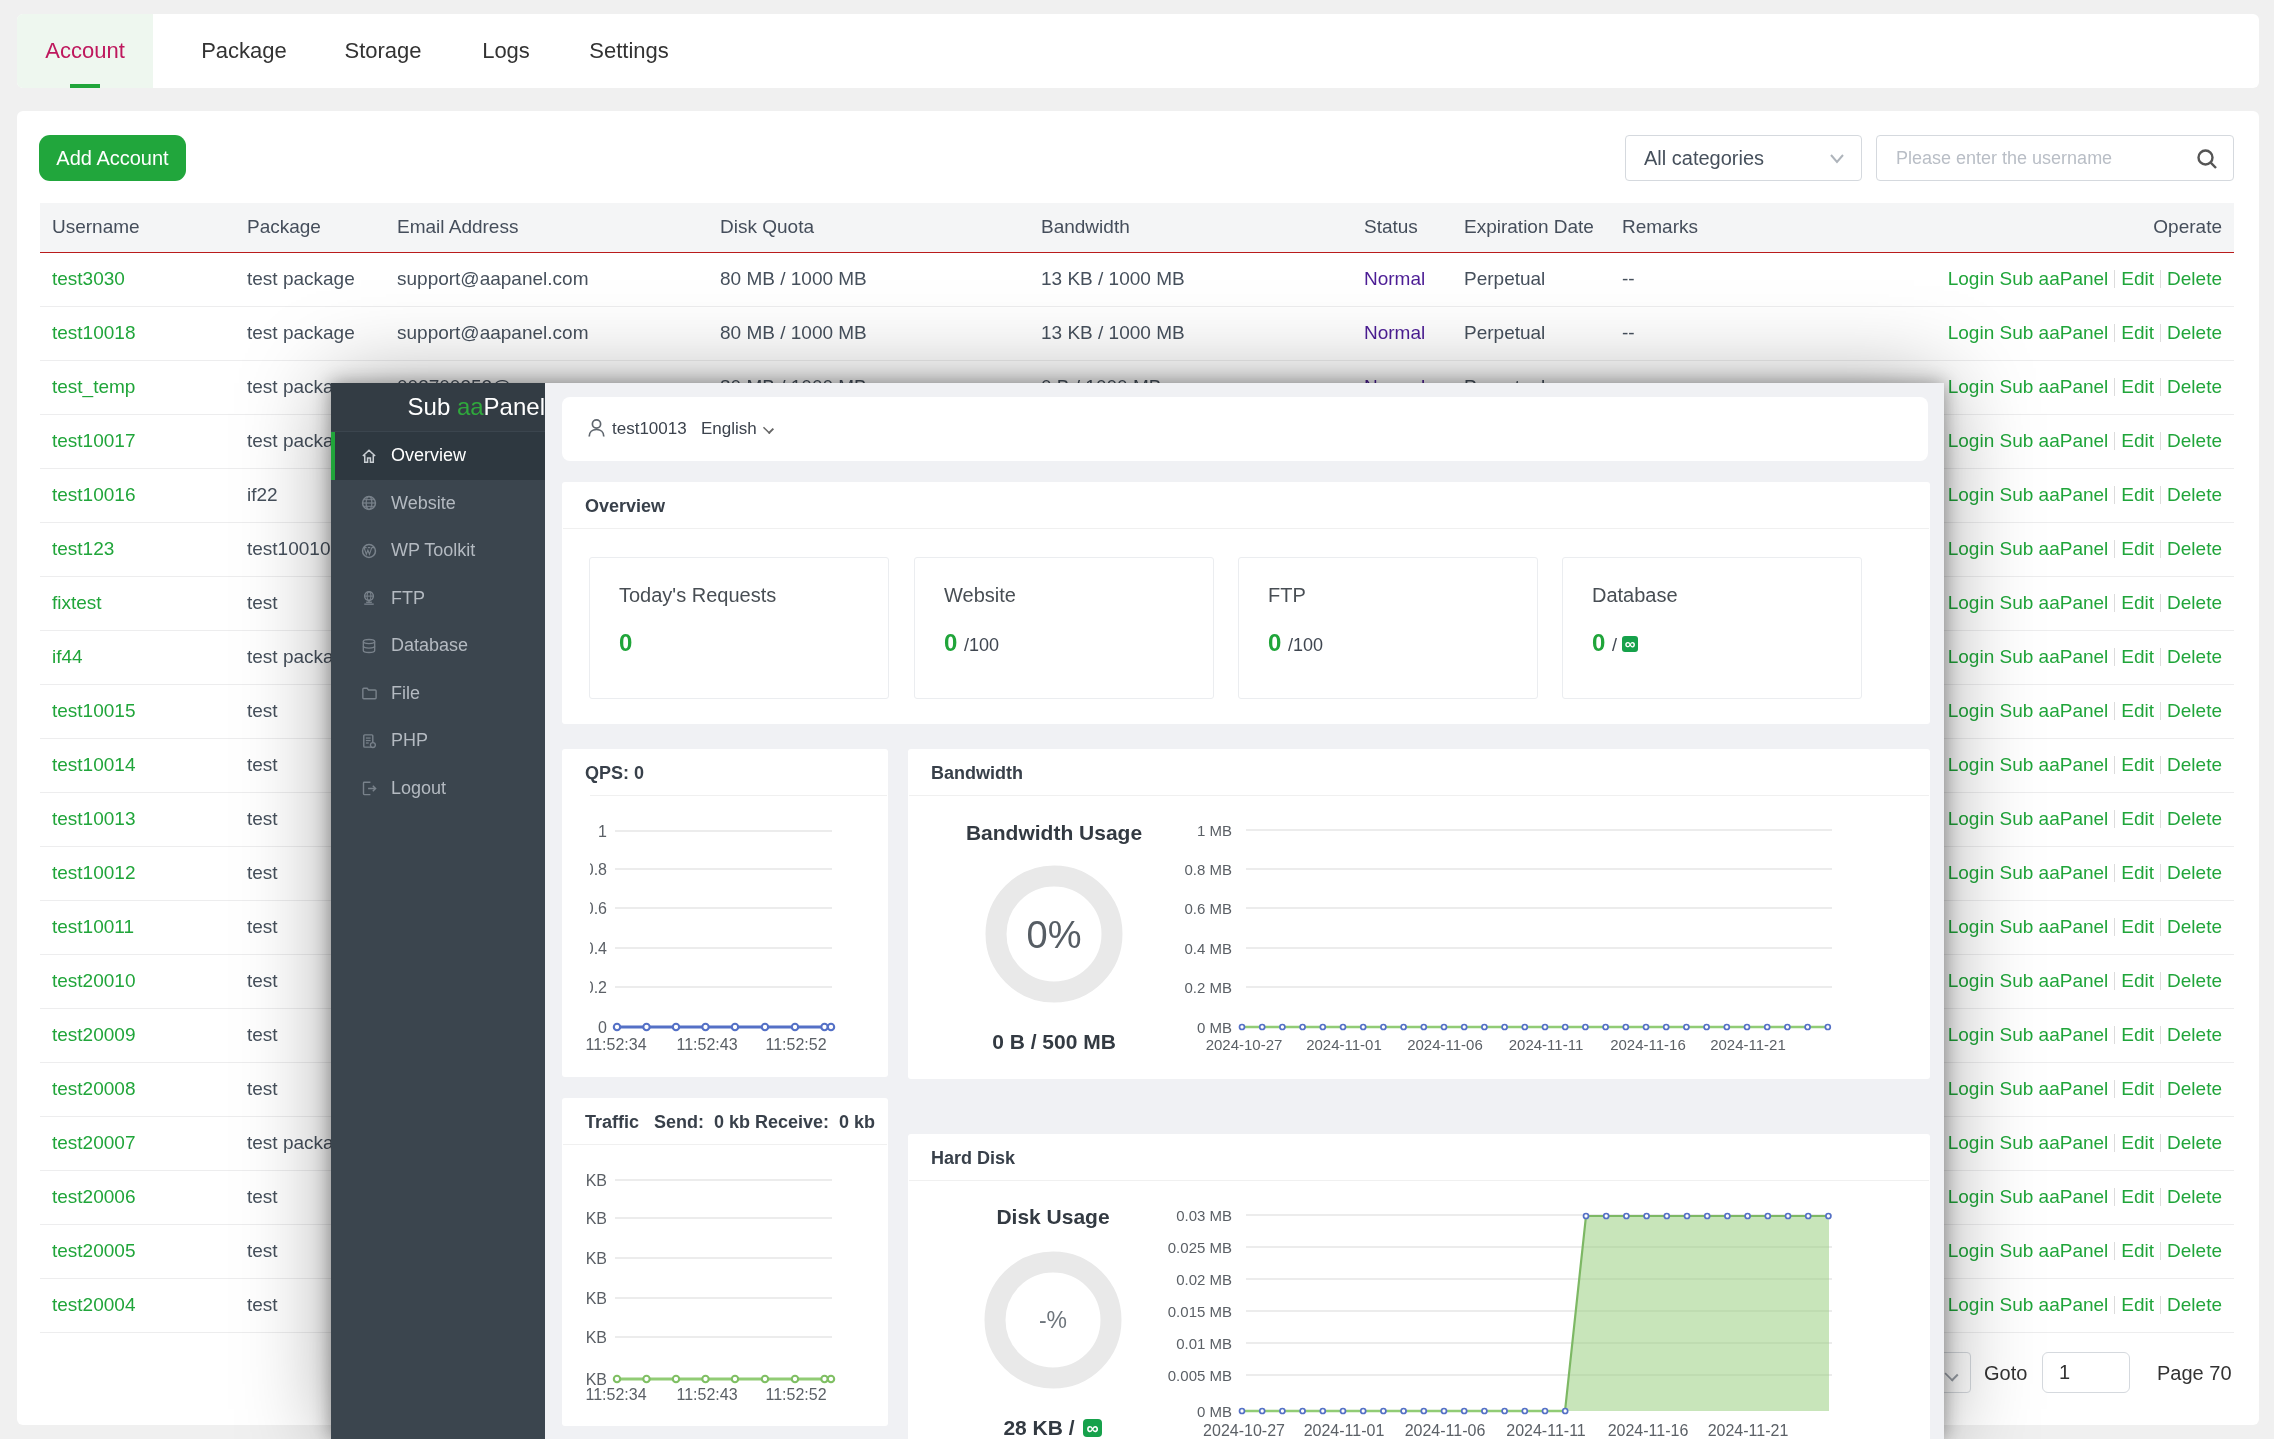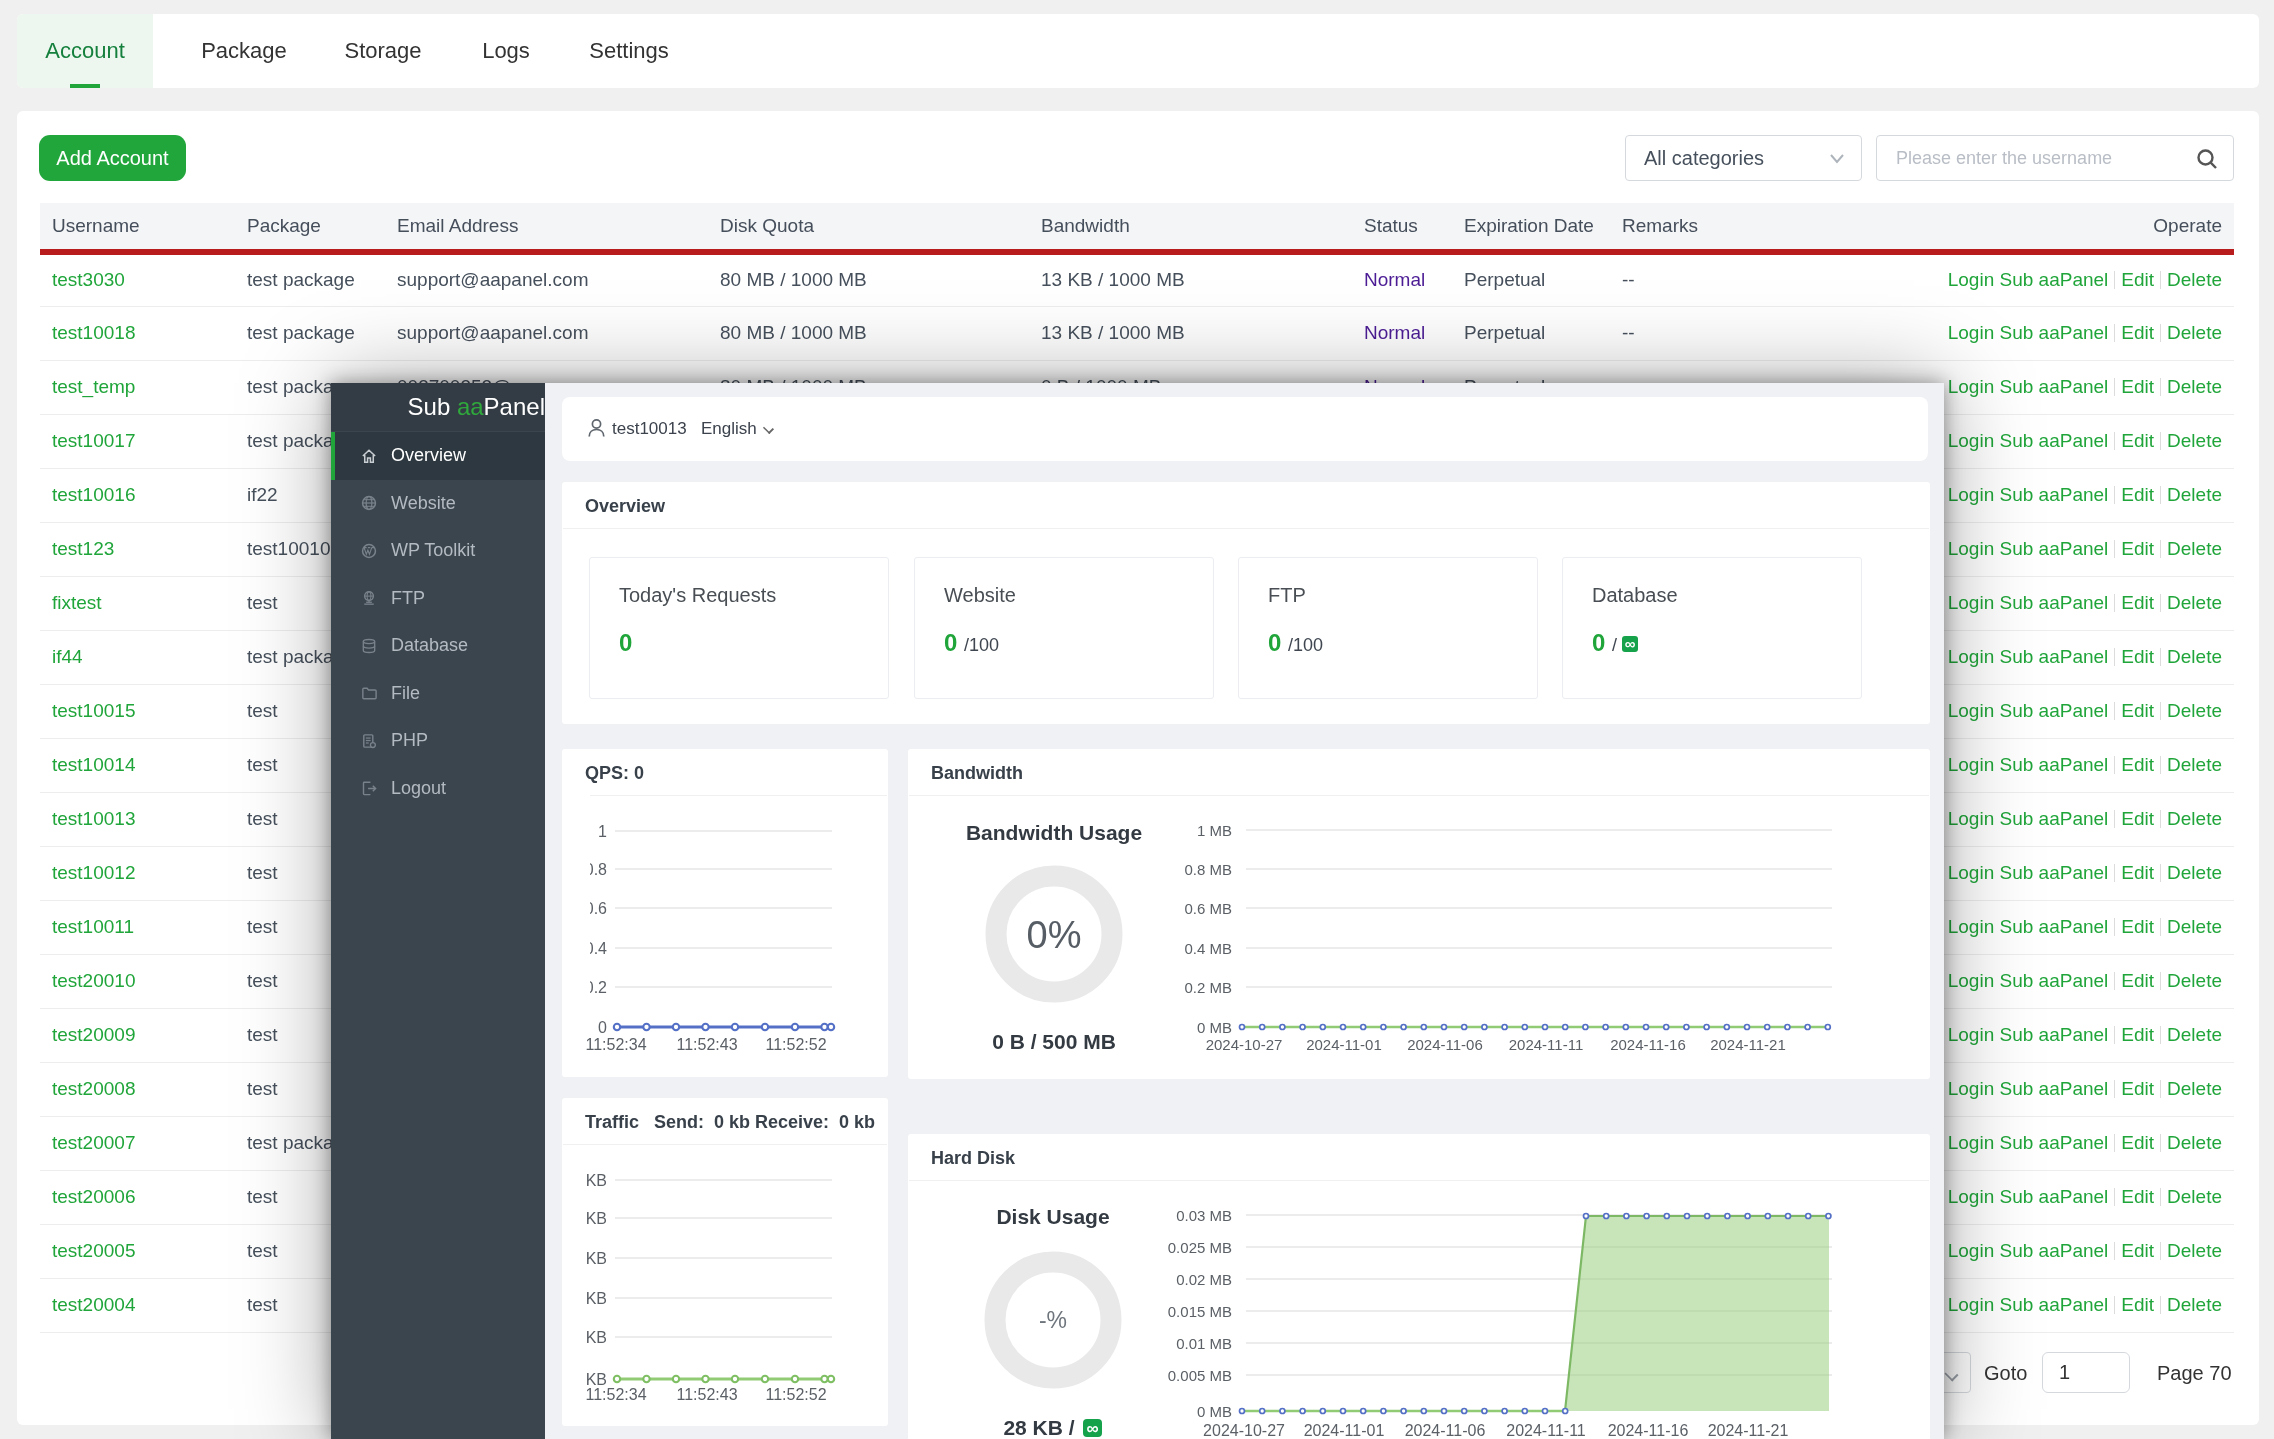--- a/index.html
+++ b/index.html
@@ -1,32 +1,32 @@
 <!DOCTYPE html>
 <html><head><meta charset="utf-8">
 <style>
 * { margin:0; padding:0; box-sizing:border-box; }
 html,body { width:2274px; height:1439px; background:#f0f0f0; font-family:"Liberation Sans", sans-serif; overflow:hidden; }
 .abs { position:absolute; }
 
 
 #tabbar { left:17px; top:14px; width:2242px; height:74px; background:#fff; border-radius:6px; }
 .tab { position:absolute; top:0; height:74px; line-height:74px; font-size:22px; color:#333; text-align:center; }
-#tab-account { left:0; width:136px; background:#eef7ef; color:#15803d; border-radius:6px 0 0 6px; }
+#tab-account { left:0; width:136px; background:#eef7ef; color:#be185d; border-radius:6px 0 0 6px; }
 #tab-account::after { content:""; position:absolute; left:53px; bottom:0; width:30px; height:4px; background:#20a53a; }
 
 
 #card { left:17px; top:111px; width:2242px; height:1314px; background:#fff; border-radius:6px; }
 #addbtn { left:22px; top:24px; width:147px; height:46px; background:#21a63c; border-radius:11px; color:#fff; font-size:20px; text-align:center; line-height:46px; }
 #catsel { left:1608px; top:24px; width:237px; height:46px; border:1px solid #d5d9de; border-radius:4px; background:#fff; font-size:20px; color:#46505c; line-height:44px; padding-left:18px; }
 #search { left:1859px; top:24px; width:358px; height:46px; border:1px solid #d5d9de; border-radius:4px; background:#fff; font-size:18px; color:#b9bec6; line-height:44px; padding-left:19px; }
 
 
 #tbl { position:absolute; left:23px; top:92px; width:2194px; border-collapse:collapse; table-layout:fixed; font-size:19px; color:#46505c; }
-#tbl th { background:#f4f5f6; height:49px; font-weight:normal; text-align:left; padding:0 0 0 12px; color:#454e5b; border-bottom:6px solid #b91c1c; }
+#tbl th { background:#f4f5f6; height:49px; font-weight:normal; text-align:left; padding:0 0 0 12px; color:#454e5b; border-bottom:1px solid #b91c1c; }
 #tbl td { height:54px; padding:0 0 0 12px; border-bottom:1px solid #ededee; white-space:nowrap; overflow:hidden; }
 #tbl th.op, #tbl td.op { text-align:right; padding:0 12px 0 0; }
 #tbl td.op .sep { margin:0 6px; }
 .lnk { color:#20a53a; }
 .ok { color:#4c1d95; }
 .sep { display:inline-block; width:1px; height:18px; background:#dcdcdc; margin:0 10px; vertical-align:-3px; }
 
 
 #pgsel { left:1873px; top:1241px; width:81px; height:41px; border:1px solid #d5d9de; border-radius:4px; background:#fff; }
 #pgsel::after { content:""; position:absolute; right:13px; top:16px; width:9px; height:9px; border-right:2px solid #9aa0a8; border-bottom:2px solid #9aa0a8; transform:rotate(45deg) scale(1,0.8); }

